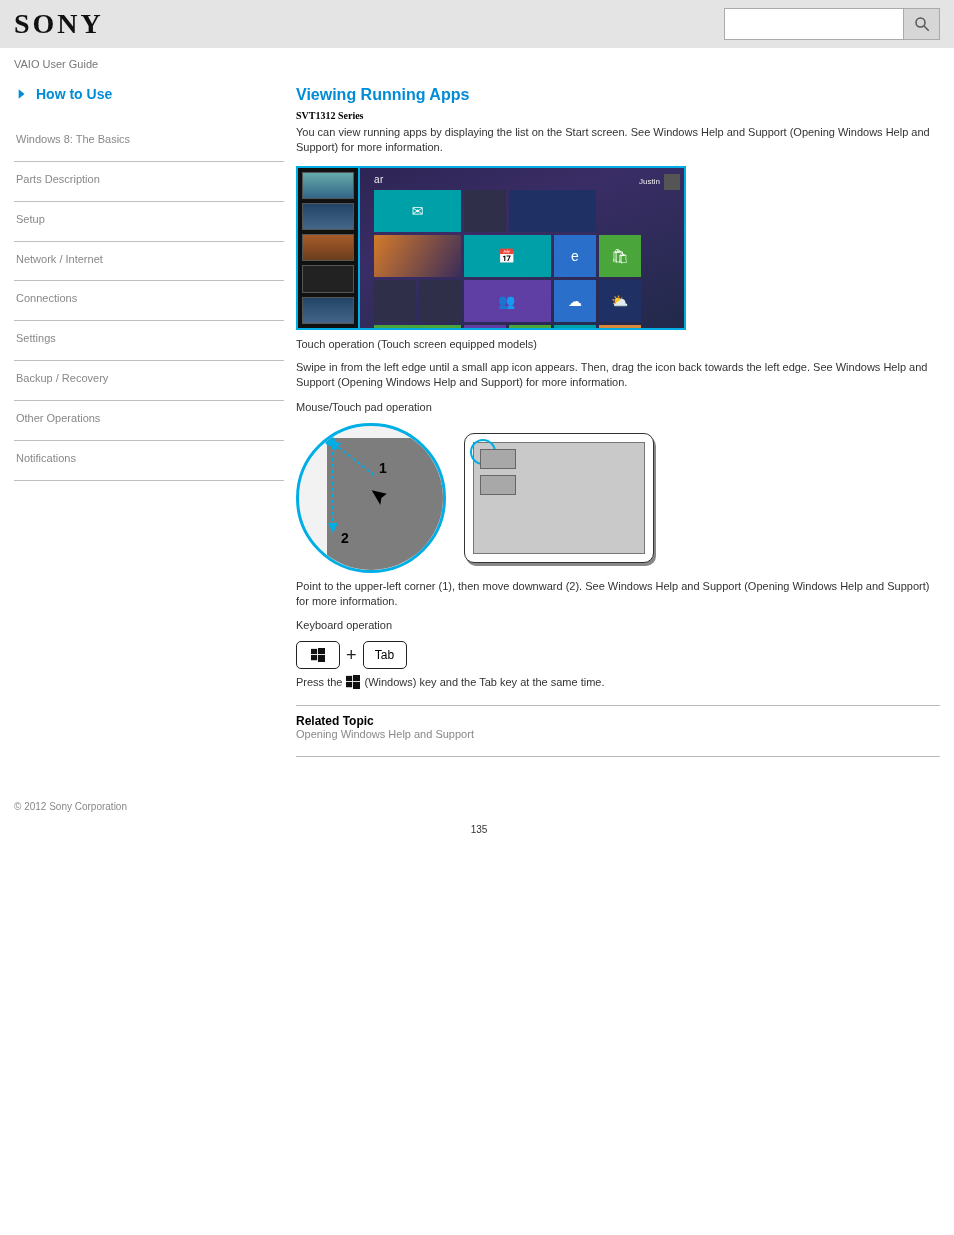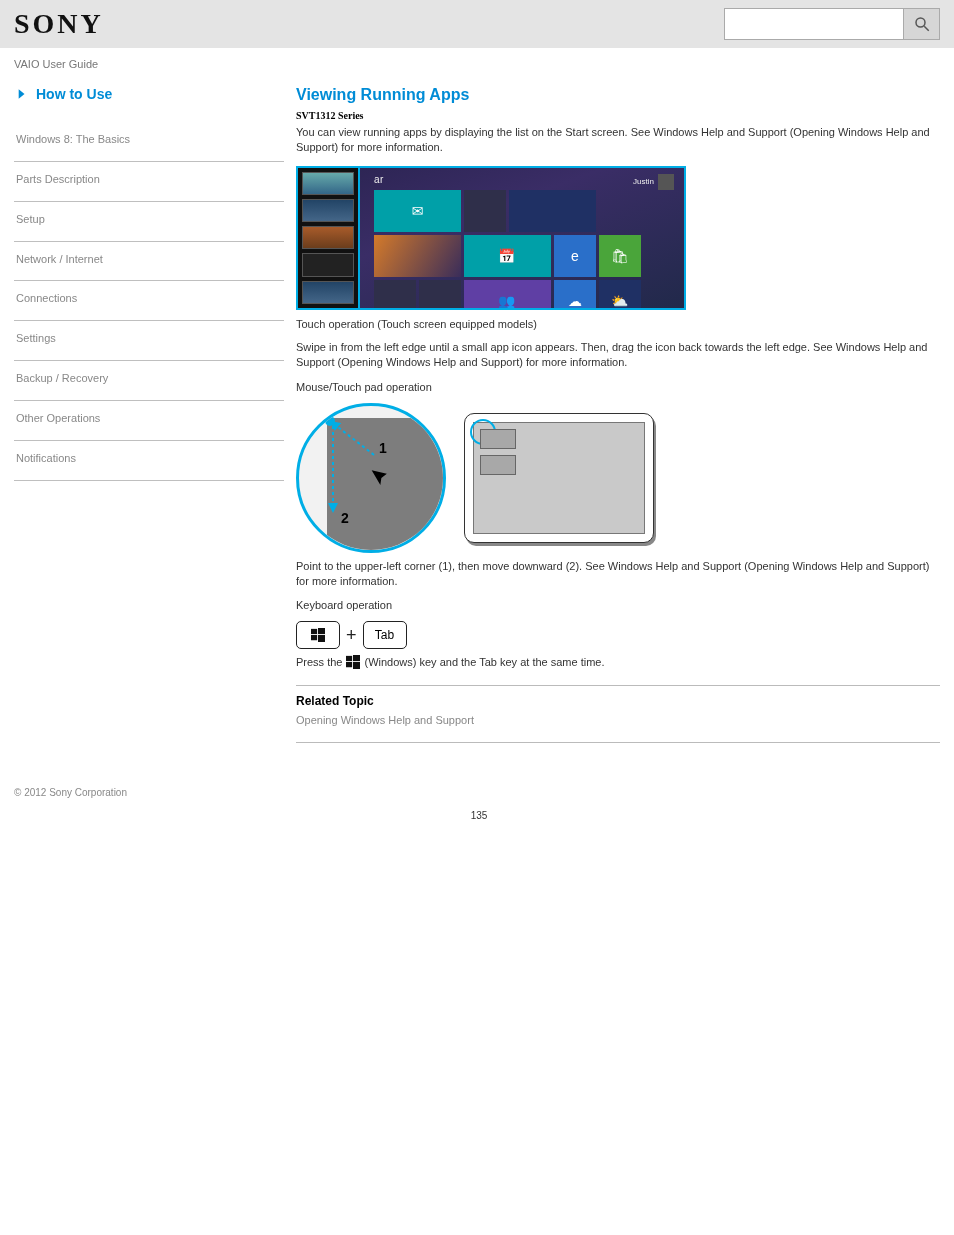--- a/index.html
+++ b/index.html
@@ -101,21 +101,21 @@
     font-family: Liberation Serif, serif;
   }
   .para {
     font-size: 11px;
     color: #333;
     margin-bottom: 10px;
     line-height: 1.4;
   }
   .screenshot-fig {
     width: 390px;
-    height: 144px;
+    height: 164px;
     background: linear-gradient(160deg,#2a2350 0%,#3a2d66 40%,#21294a 100%);
     position: relative;
     border: 2px solid #00aee6;
     border-left-width: 0;
     padding-left: 70px;
     overflow: hidden;
     margin-bottom: 8px;
   }
   .recent-strip {
     position: absolute;
@@ -159,21 +159,21 @@
   .tile.wide { width: 87px; }
   .tile.c-teal { background:#00a0a8; }
   .tile.c-blue { background:#2a6fc9; }
   .tile.c-purple { background:#5f3fa4; }
   .tile.c-green { background:#4aa53a; }
   .tile.c-dark { background:#2f2f4a; }
   .tile.c-orange { background:#d8893b; }
   .tile.c-navy { background:#1f3064; }
   .tile.photo { background:linear-gradient(120deg,#d47a2a,#3a2d5a); }
   .start-user {
-    position:absolute; right:10px; top:6px;
+    position:absolute; right:4px; top:6px;
     display:flex; align-items:center; gap:4px;
     color:#eee; font-size:8px;
   }
   .start-user .av { width:16px; height:16px; background:#555; }
 
   .touch-label, .mouse-label, .kbd-label {
     font-size: 11px;
     margin: 6px 0 10px 0;
     color:#333;
   }
@@ -270,21 +270,21 @@
     display:flex; align-items:center; flex-wrap:wrap; gap:4px;
     margin-bottom:16px;
   }
   .hint-line .win-glyph { vertical-align:middle; }
 
   .section-divider {
     border:0; border-top:1px solid #bbb;
     margin: 14px 0 8px 0;
   }
   .related-title {
-    font-size:12px; font-weight:bold; margin-bottom:6px;
+    font-size:12px; font-weight:bold; 
   }
   .related-link {
     color:#888; font-size:11px; text-decoration:none; display:block; margin-bottom:16px;
   }
   .footer {
     text-align:center;
     font-size:10px; color:#333;
     padding: 6px 0 14px 4px;
   }
   .copyright { color:#888; font-size:10px; text-align:left; padding:6px 14px; }

